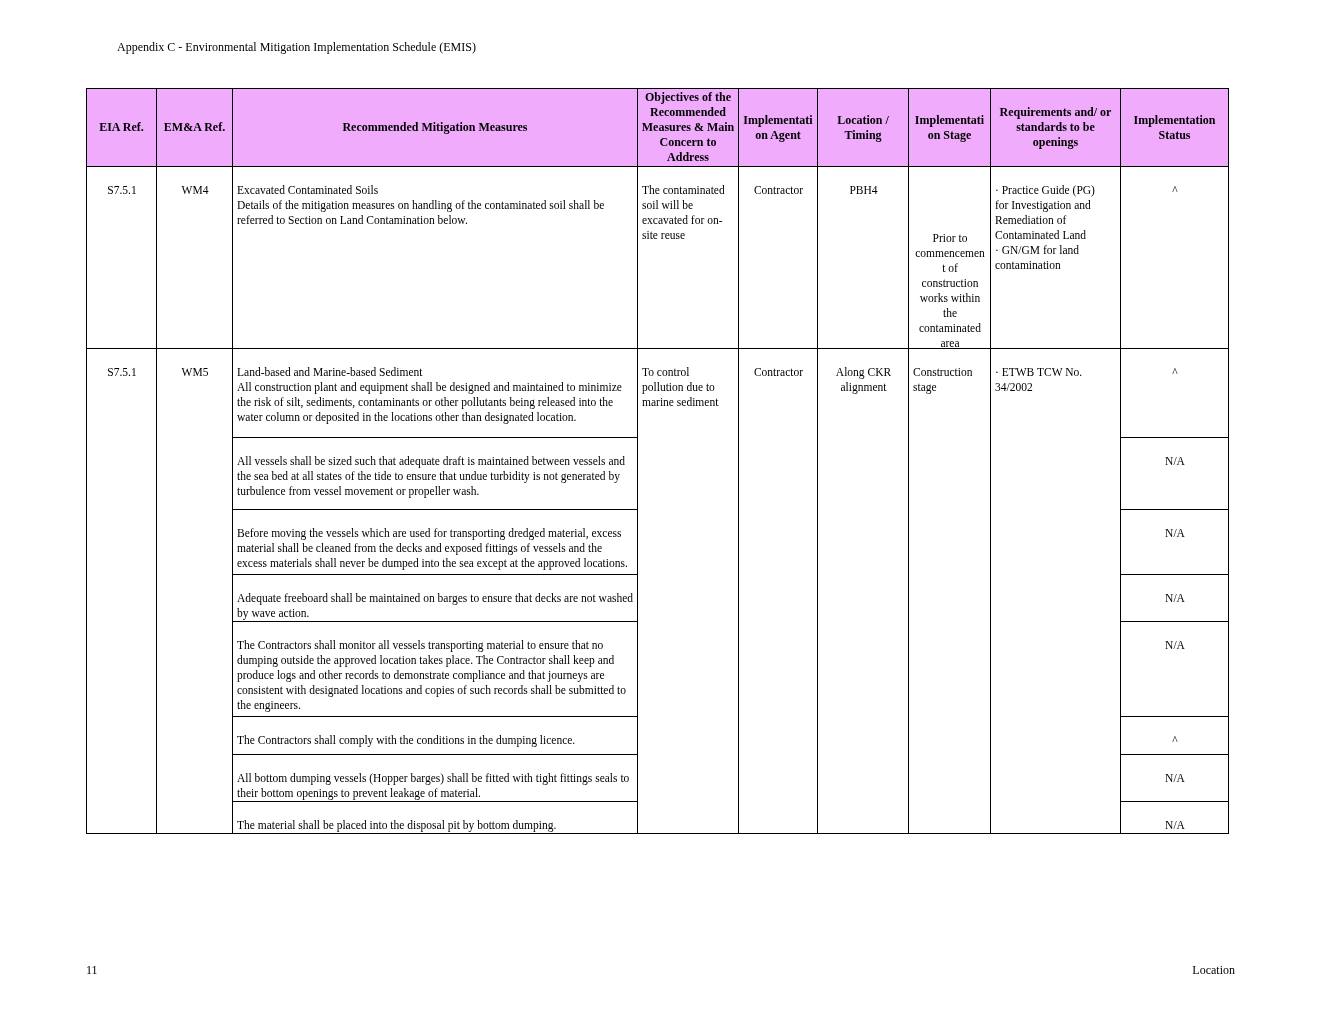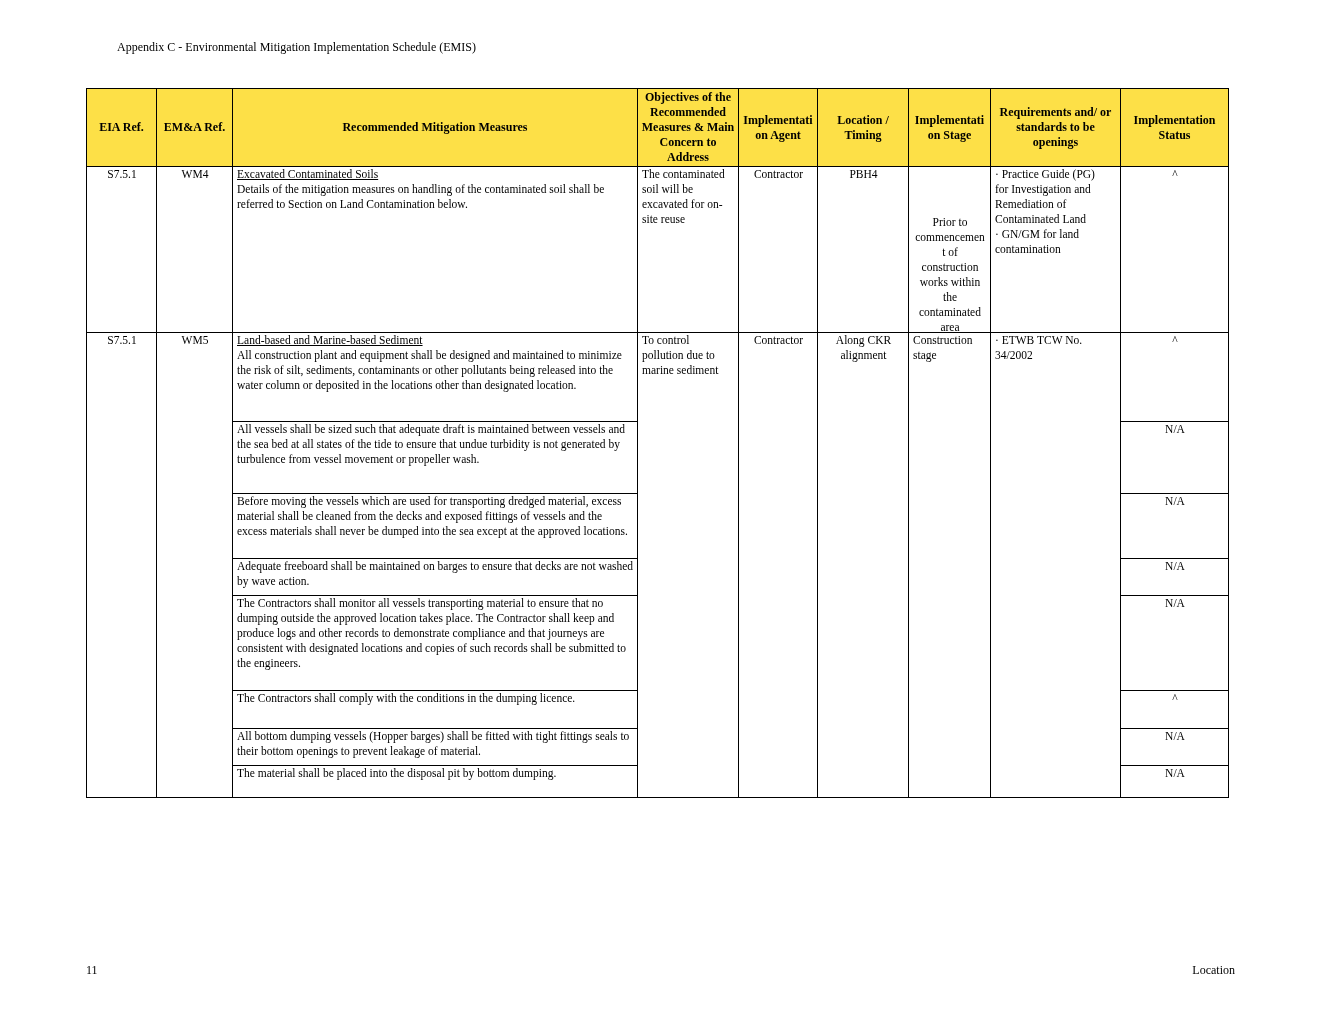--- a/index.html
+++ b/index.html
@@ -27,24 +27,24 @@
     width: 1142px;
     border-collapse: collapse;
     table-layout: fixed;
   }
   table.emis th, table.emis td {
     border: 1px solid #000000;
     vertical-align: top;
     overflow: hidden;
     font-size: 11.5px;
     line-height: 15px;
-    padding: 0 3px 0 4px;
+    padding: 16px 3px 0 4px;
   }
   table.emis th {
-    background: #fde047;
+    background: #f0abfc;
     font-weight: bold;
     font-size: 12px;
     line-height: 15px;
     text-align: center;
     vertical-align: middle;
     white-space: pre-line;
     padding: 1px 2px;
   }
   thead tr { height: 77px; }
   tr.r-wm4 { height: 122px; }
@@ -53,21 +53,20 @@
   tr.r-s3 { height: 65px; }
   tr.r-s4 { height: 37px; }
   tr.r-s5 { height: 95px; }
   tr.r-s6 { height: 38px; }
   tr.r-s7 { height: 37px; }
   tr.r-s8 { height: 32px; }
   .c-center { text-align: center; }
   .pre { white-space: pre-line; margin-left: 24px; }
   .m-heading {
     display: block;
-    text-decoration: underline;
   }
   .m-text { display: block; font-family: Liberation Serif, serif; }
   .stage-clip {
     height: 117px;
     overflow: hidden;
     white-space: pre-line;
     text-align: center;
     margin-top: 48px;
   }
   .footer-page {

